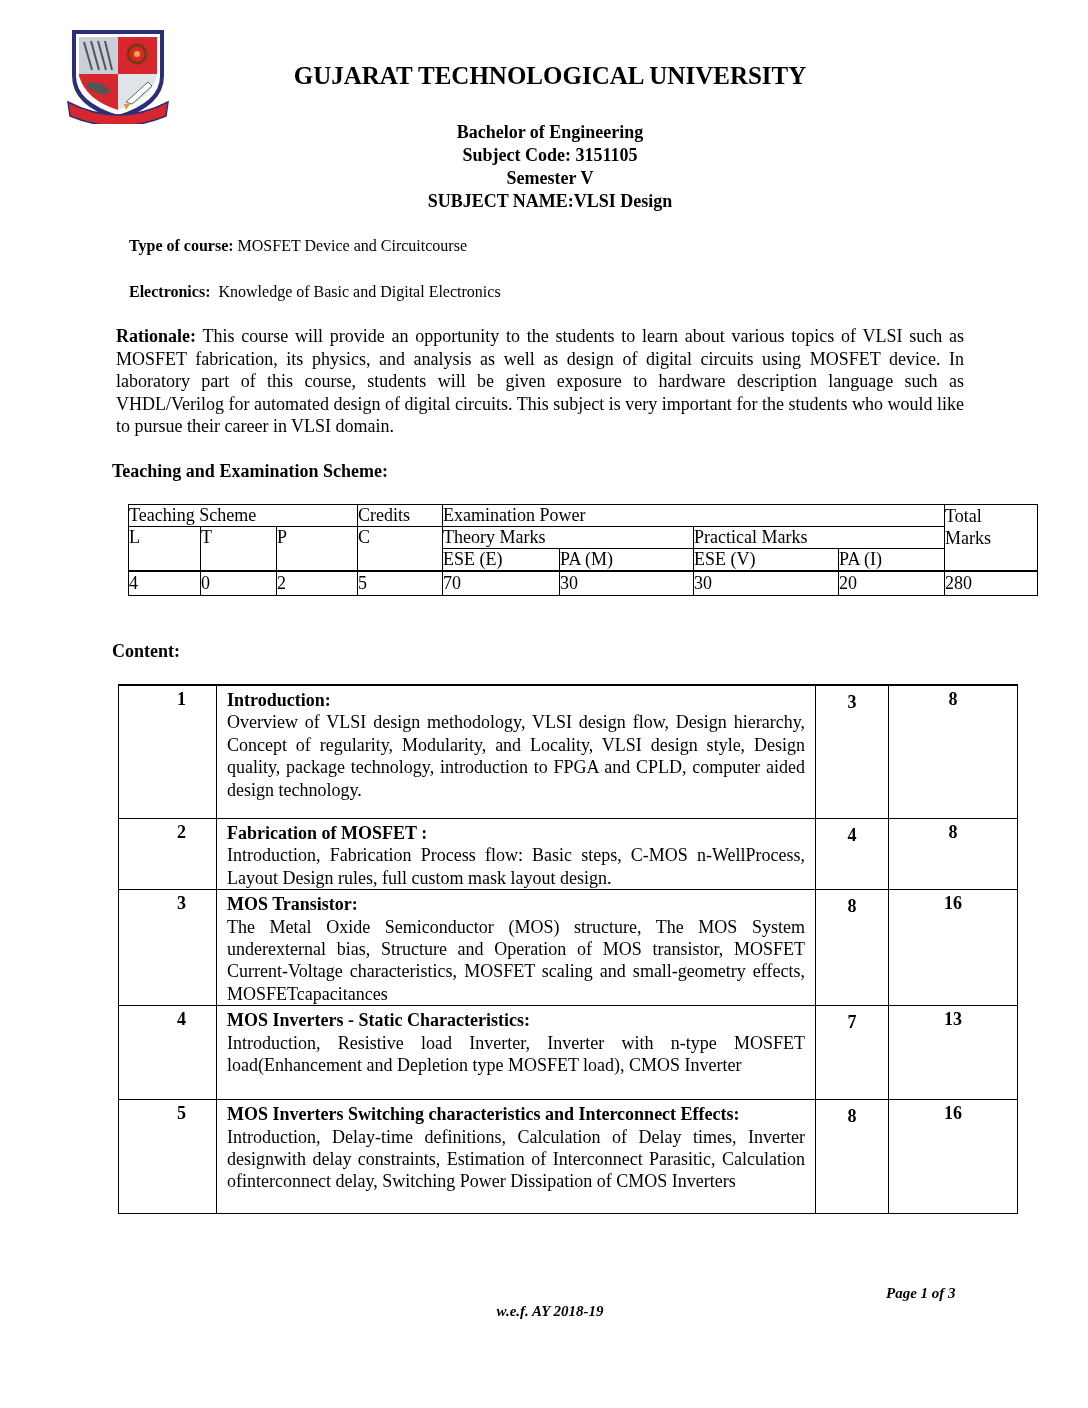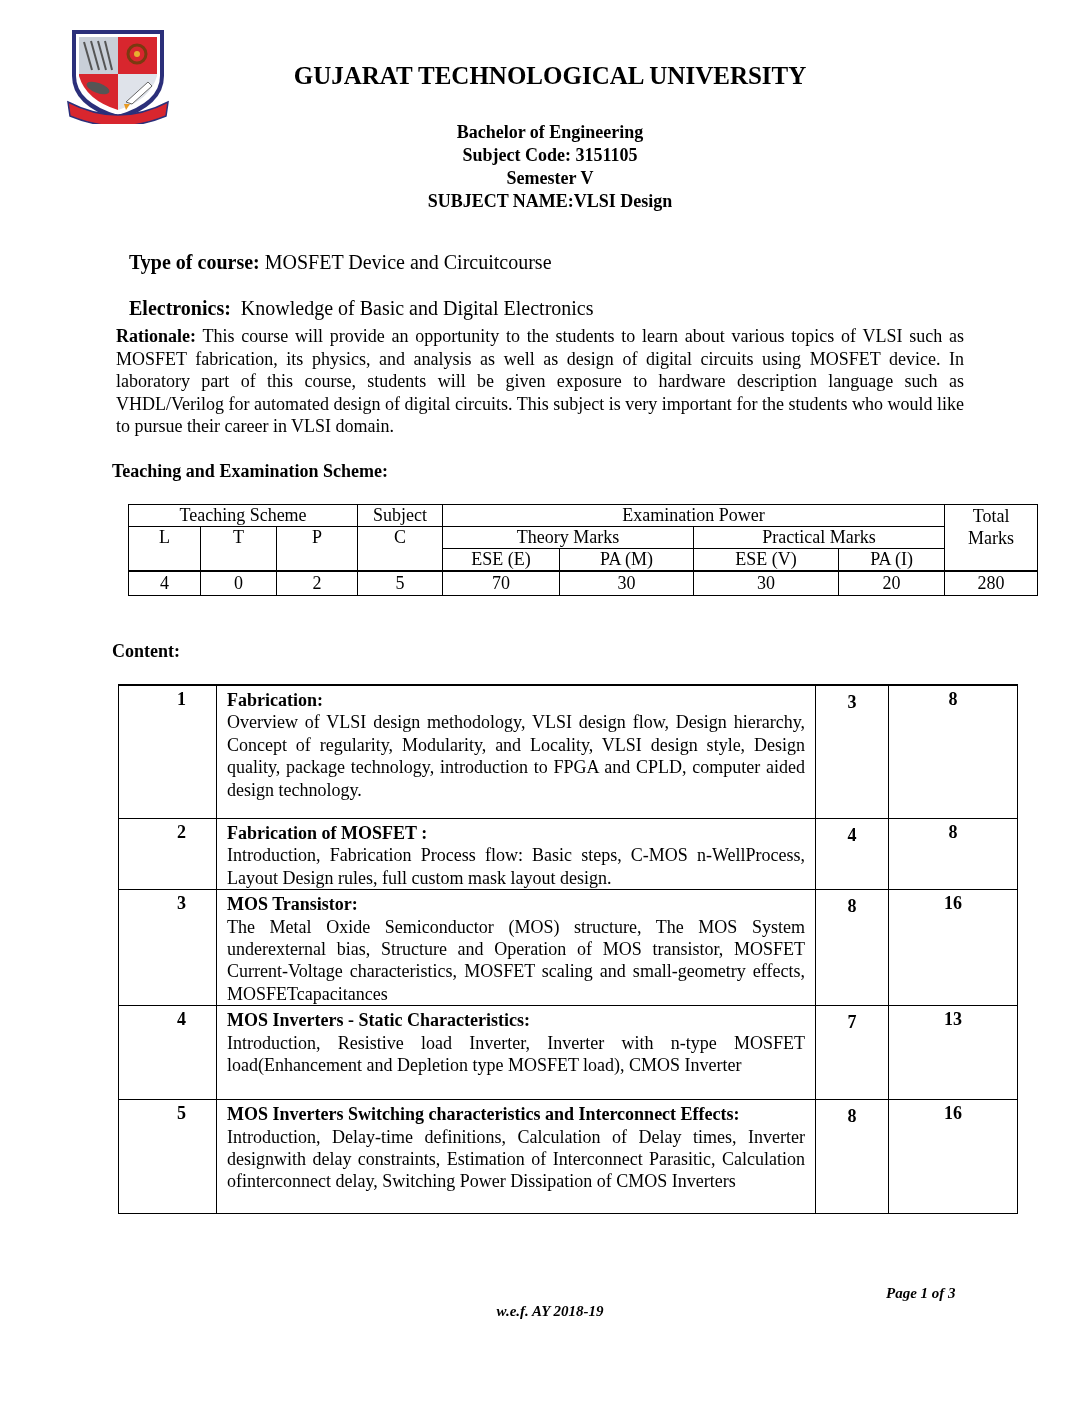--- a/index.html
+++ b/index.html
@@ -8,34 +8,34 @@
   .logo { position: absolute; left: 66px; top: 24px; width: 104px; height: 100px; }
 
   .uni-title { position: absolute; left: 0; width: 1100px; top: 62px; text-align: center; font-weight: bold; font-size: 25px; letter-spacing: 0px; }
 
   .subhead { position: absolute; left: 0; width: 1100px; text-align: center; font-weight: bold; font-size: 18px; line-height: 23px; }
   .subhead.l1 { top: 121px; }
   .subhead.l2 { top: 144px; }
   .subhead.l3 { top: 167px; }
   .subhead.l4 { top: 190px; }
 
-  .field { position: absolute; left: 129px; font-size: 20px; line-height: 22px; margin-top: 16px; }
+  .field { position: absolute; left: 129px; font-size: 16px; line-height: 22px; }
   .field b { font-weight: bold; }
   .f-type { top: 235px; }
   .f-prereq { top: 281px; }
 
   .rationale { position: absolute; left: 116px; top: 325px; width: 848px; font-size: 18px; line-height: 22.6px; text-align: justify; }
 
   .section-head { position: absolute; left: 112px; font-weight: bold; font-size: 18px; }
   .sh-teaching { top: 461px; }
   .sh-content { top: 641px; }
 
   
   table.scheme { position: absolute; left: 128px; top: 504px; width: 909px; border-collapse: collapse; font-size: 18px; table-layout: fixed; }
-  table.scheme td { border: 1.5px solid #000; text-align: center; padding: 0; line-height: 21px; height: 21px; vertical-align: top; }
+  table.scheme td { border: 1.5px solid #000; padding: 0; line-height: 21px; height: 21px; vertical-align: top; }
   table.scheme tr.vals td { border-top: 2px solid #000; height: 22px; line-height: 23px; }
 
   
   table.content { position: absolute; left: 118px; top: 684px; width: 899px; border-collapse: collapse; font-size: 18px; table-layout: fixed; }
   table.content td { border: 1.5px solid #000; vertical-align: top; padding: 0; }
   table.content tr.hdr td { height: 68px; font-weight: bold; }
   table.content td.sr { text-align: right; padding-right: 30px; font-weight: bold; padding-top: 3px; }
   table.content tr.hdr td.sr { text-align: left; padding-left: 10px; padding-right: 0; }
   table.content td.ct { padding: 3px 10px 0 10px; line-height: 22.4px; text-align: justify; }
   table.content tr.hdr td.ct { text-align: center; }
@@ -104,21 +104,21 @@
       <col style="width:85px">
     <col style="width:117px">
       <col style="width:134px">
       <col style="width:145px">
       <col style="width:106px">
       <col style="width:93px">
   </colgroup>
   <tbody>
       <tr>
     <td colspan="3">Teaching Scheme</td>
-    <td>Subject</td>
+    <td>Credits</td>
     <td colspan="4">Examination Power</td>
     <td rowspan="3" style="line-height:22px">
       <span>Total</span><br>
       <span>Marks</span>
     </td>
   </tr>
   <tr>
     <td rowspan="2">L</td>
     <td rowspan="2">T</td>
     <td rowspan="2">P</td>
@@ -152,21 +152,21 @@
   <colgroup>
     <col style="width:98px">
       <col style="width:599px">
       <col style="width:73px">
       <col style="width:129px">
   </colgroup>
   <tbody>
   <tr class="r1">
     <td class="sr">1</td>
     <td class="ct">
-      <span class="topic">Fabrication:</span>
+      <span class="topic">Introduction:</span>
       <span>Overview of VLSI design methodology, VLSI design flow, Design hierarchy, Concept of regularity, Modularity, and Locality, VLSI design style, Design quality, package technology, introduction to FPGA and CPLD, computer aided design technology.</span>
     </td>
     <td class="hrs">3</td>
     <td class="wt">8</td>
   </tr>
   <tr class="r2">
     <td class="sr">2</td>
     <td class="ct">
       <span class="topic">Fabrication of MOSFET :</span>
       <span>Introduction, Fabrication Process flow: Basic steps, C-MOS n-WellProcess, Layout Design rules, full custom mask layout design.</span>

